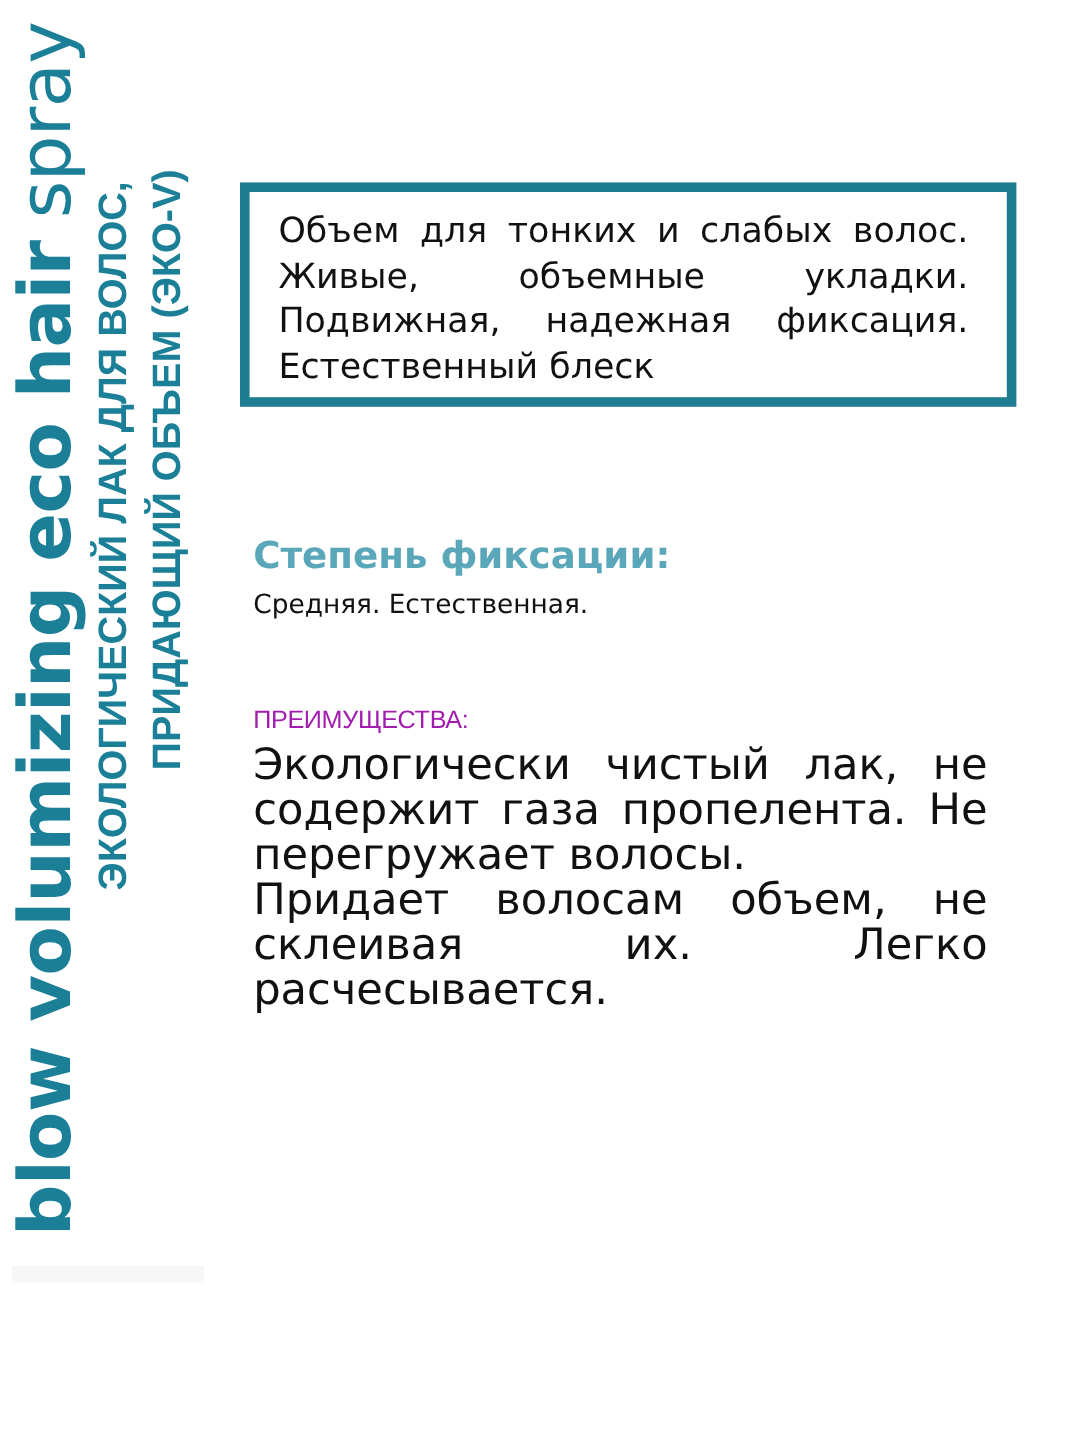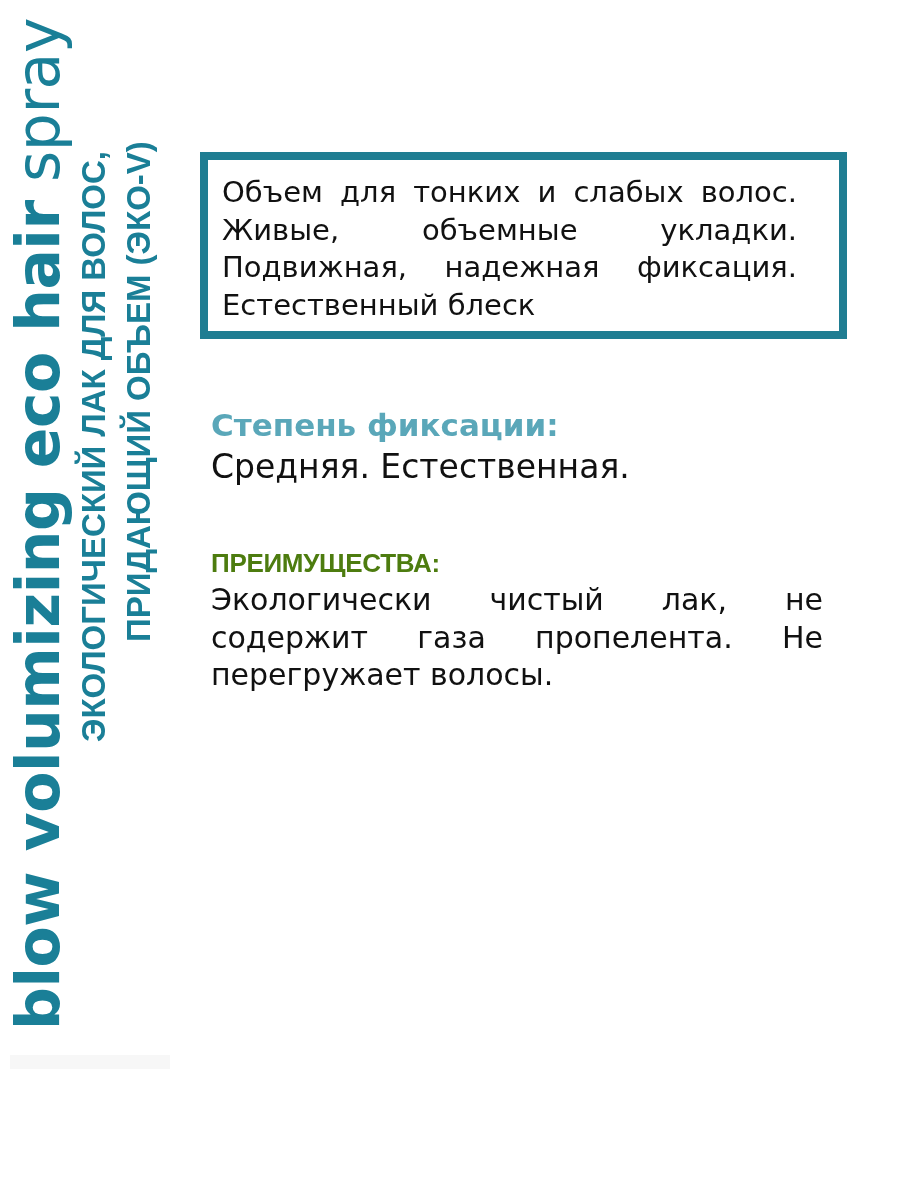--- a/index.html
+++ b/index.html
@@ -14,35 +14,35 @@
   .vt-main .bold { font-weight: bold; }
   .vt-main .light { font-weight: normal; }
   .vt-sub1 { left: 76px; top: 742px; font-size: 33px; line-height: 36px;
              font-weight: bold; color: #1a7f97; font-family: "Liberation Sans", sans-serif; }
   .vt-sub2 { left: 121px; top: 642px; font-size: 33px; line-height: 36px;
              font-weight: bold; color: #1a7f97; font-family: "Liberation Sans", sans-serif; }
 
   
   .intro-box { position: absolute; left: 200px; top: 152px; width: 631px; height: 171px;
                border: 8px solid #1f7d92; }
-  .intro-text { position: absolute; left: 14px; top: 14px; width: 575px;
+  .intro-text { position: absolute; left: 24px; top: 14px; width: 575px;
                 font-size: 29px; line-height: 37.5px; text-align: justify;
                 text-align-last: left; color: #111; }
 
-  .section { position: absolute; left: 211px; width: 612px; }
+  .section { position: absolute; left: 211px; width: 612px; margin-top: 38px; }
   .sec-fix { top: 405px; }
   .sec-adv { top: 545px; }
   .sec-app { top: 829px; }
 
   .head-light { font-size: 31px; line-height: 40px; font-weight: bold; color: #5aa7b9; }
-  .head-dark { font-size: 26px; line-height: 36px; font-weight: bold; color: #4d7c0f;
+  .head-dark { font-size: 21px; line-height: 36px; font-weight: normal; color: #a21caf;
                font-family: "Liberation Sans", sans-serif; letter-spacing: -0.3px; }
-  .body-text { font-size: 30px; line-height: 37.5px; color: #111; text-align: justify;
+  .body-text { font-size: 36px; line-height: 37.5px; color: #111; text-align: justify;
                text-align-last: left; }
-  .fix-value { font-size: 33px; line-height: 44px; color: #111; }
+  .fix-value { font-size: 22px; line-height: 44px; color: #111; }
 
   .scan-artifact { position: absolute; left: 10px; top: 1055px; width: 160px; height: 14px;
                    background: #f7f7f7; }
 </style>
 </head>
 <body>
 
 <div class="vtext vt-main">
   <span class="bold">blow volumizing eco hair</span>
   <span class="light">spray</span>
@@ -55,18 +55,19 @@
 </div>
 
 <div class="section sec-fix">
   <div class="head-light">Степень фиксации:</div>
   <div class="fix-value">Средняя. Естественная.</div>
 </div>
 
 <div class="section sec-adv">
   <div class="head-dark">ПРЕИМУЩЕСТВА:</div>
   <div class="body-text">Экологически чистый лак, не содержит газа пропелента. Не перегружает волосы.</div>
+  <div class="body-text">Придает волосам объем, не склеивая их. Легко расчесывается.</div>
 </div>
 
 <div class="section sec-app">
 </div>
 
 <div class="scan-artifact"></div>
 
 </body></html>

